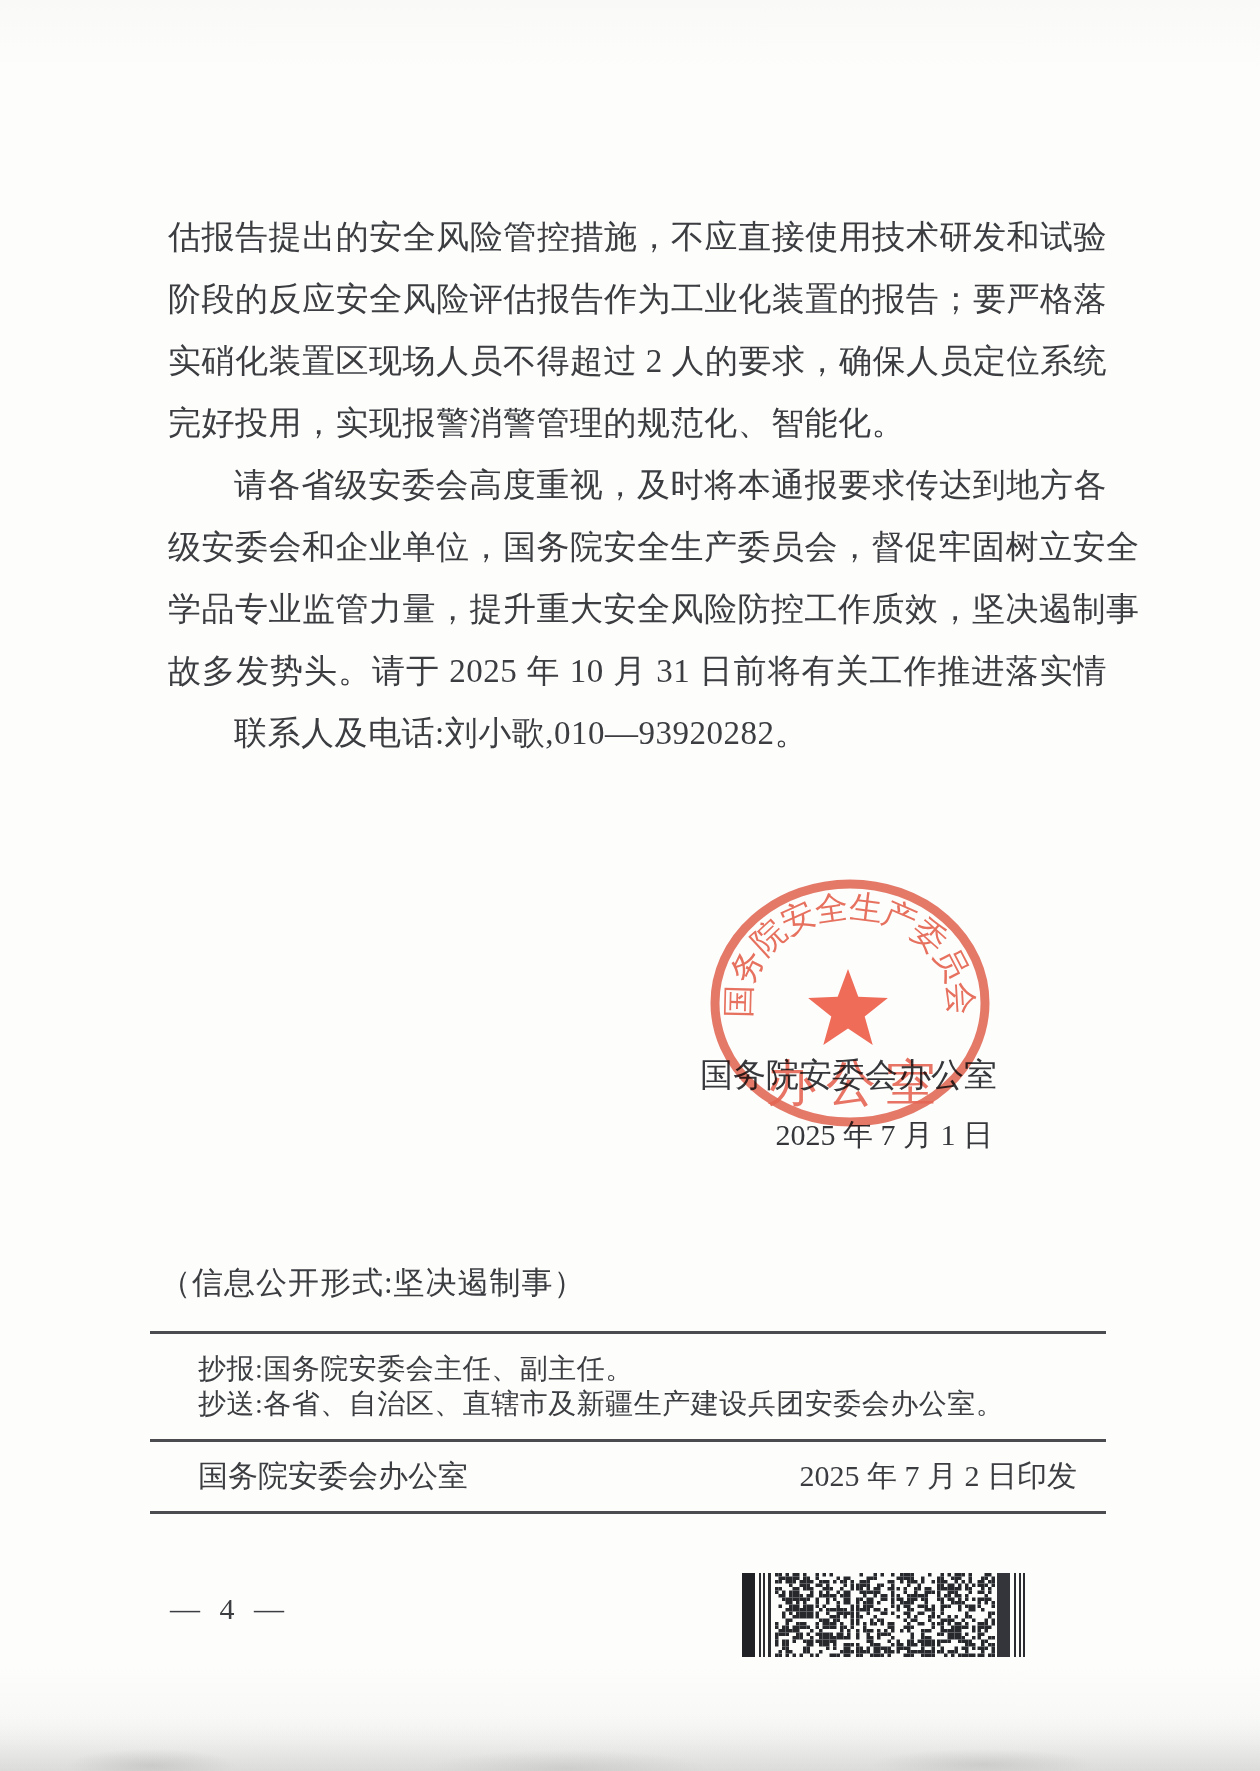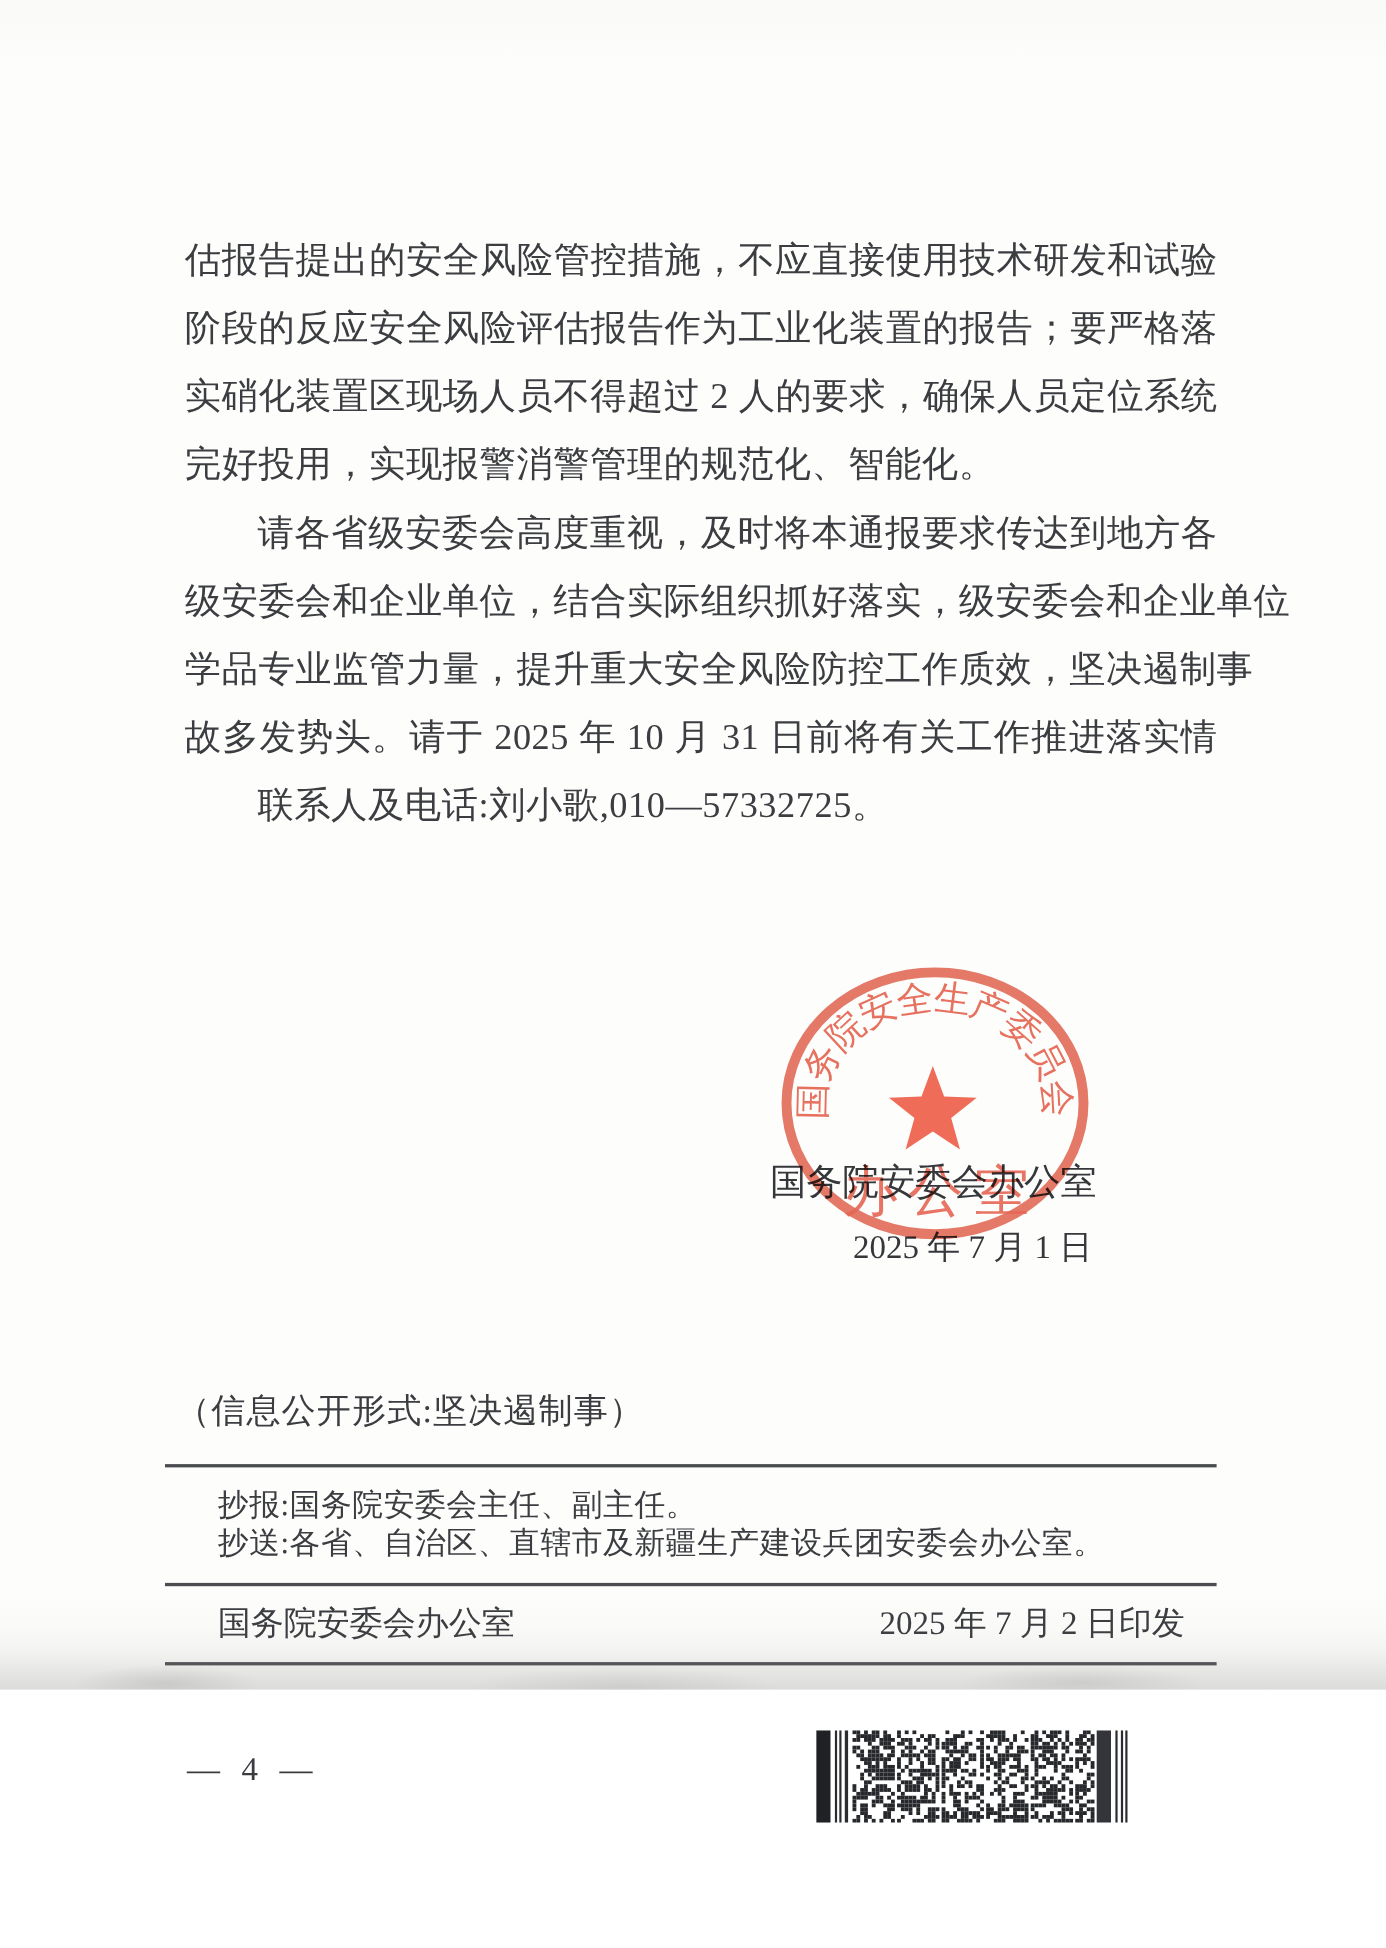--- a/index.html
+++ b/index.html
@@ -3,21 +3,21 @@
 <meta charset="utf-8">
 <style>
   html,body{margin:0;padding:0;}
   body{
     width:1260px;height:1771px;
     background:#ffffff;
     font-family:"Liberation Serif","DejaVu Serif",serif;
     overflow:hidden;
   }
   .page{
-    position:relative;width:1260px;height:1536px;
+    position:relative;width:1260px;height:1771px;
     background:
       linear-gradient(180deg, rgba(245,245,243,.5) 0%, rgba(255,255,255,0) 4%),
       linear-gradient(0deg, rgba(170,170,168,.22) 0%, rgba(200,200,198,.10) 2.5%, rgba(255,255,255,0) 6%),
       #fdfdfc;
     color:#3b3d40;
   }
   
   .doc-body{
     position:absolute;left:168px;top:206px;width:939px;
   }
@@ -92,24 +92,24 @@
 <body>
 
 <div class="page">
 
   <div class="doc-body" id="doc-body">
       <div class="line">估报告提出的安全风险管控措施，不应直接使用技术研发和试验</div>
       <div class="line">阶段的反应安全风险评估报告作为工业化装置的报告；要严格落</div>
       <div class="line">实硝化装置区现场人员不得超过 2 人的要求，确保人员定位系统</div>
       <div class="line last">完好投用，实现报警消警管理的规范化、智能化。</div>
       <div class="line indent">请各省级安委会高度重视，及时将本通报要求传达到地方各</div>
-      <div class="line">级安委会和企业单位，结合实际组织抓好落实，级安委会和企业单位</div>
+      <div class="line">级安委会和企业单位，国务院安全生产委员会，督促牢固树立安全</div>
       <div class="line">学品专业监管力量，提升重大安全风险防控工作质效，坚决遏制事</div>
       <div class="line">故多发势头。请于 2025 年 10 月 31 日前将有关工作推进落实情</div>
-      <div class="line last indent">联系人及电话:刘小歌,010—57332725。</div>
+      <div class="line last indent">联系人及电话:刘小歌,010—93920282。</div>
     </div>
 
   <div class="sig-org">国务院安委会办公室</div>
   <div class="sig-date">2025 年 7 月 1 日</div>
 
   <svg class="seal" viewBox="0 0 294 266">
     <defs>
       <path id="sealArc" d="M 48.5 145.8 A 100 85 0 1 1 245.5 145.8" fill="none"></path>
     </defs>
     <ellipse cx="147" cy="131" rx="135" ry="119" fill="none" stroke="#e05a45" stroke-width="9" opacity=".92"></ellipse>

